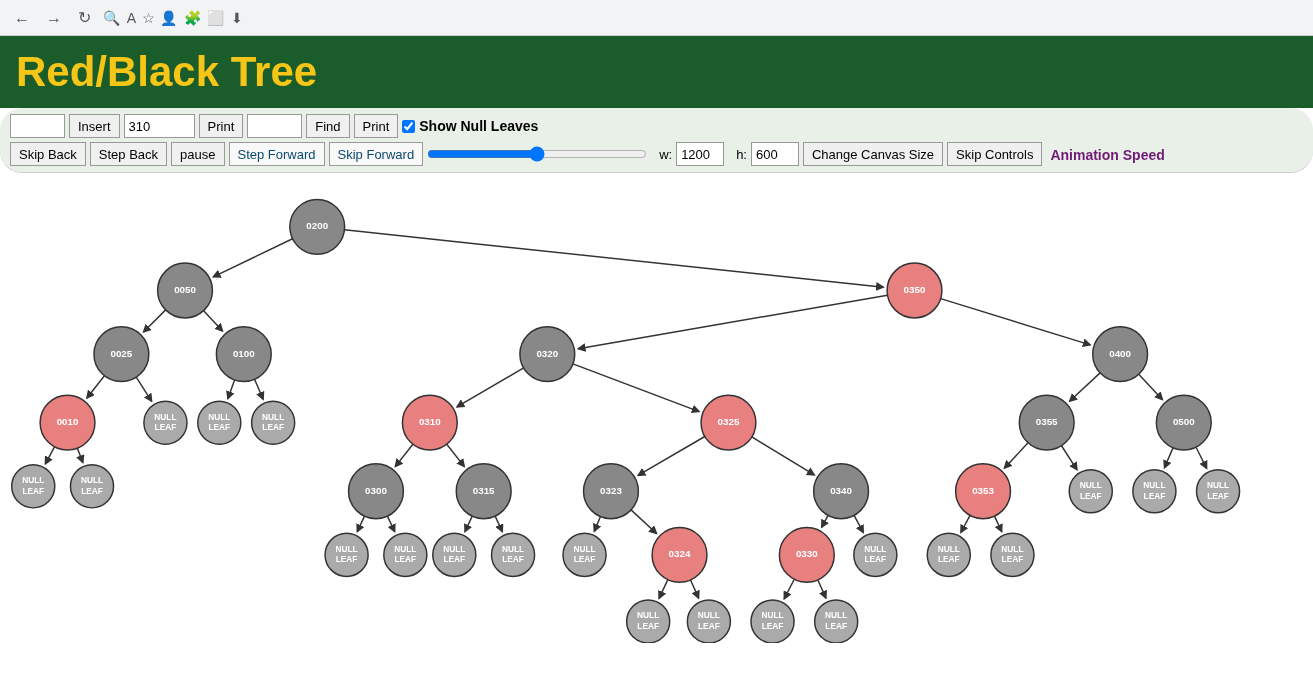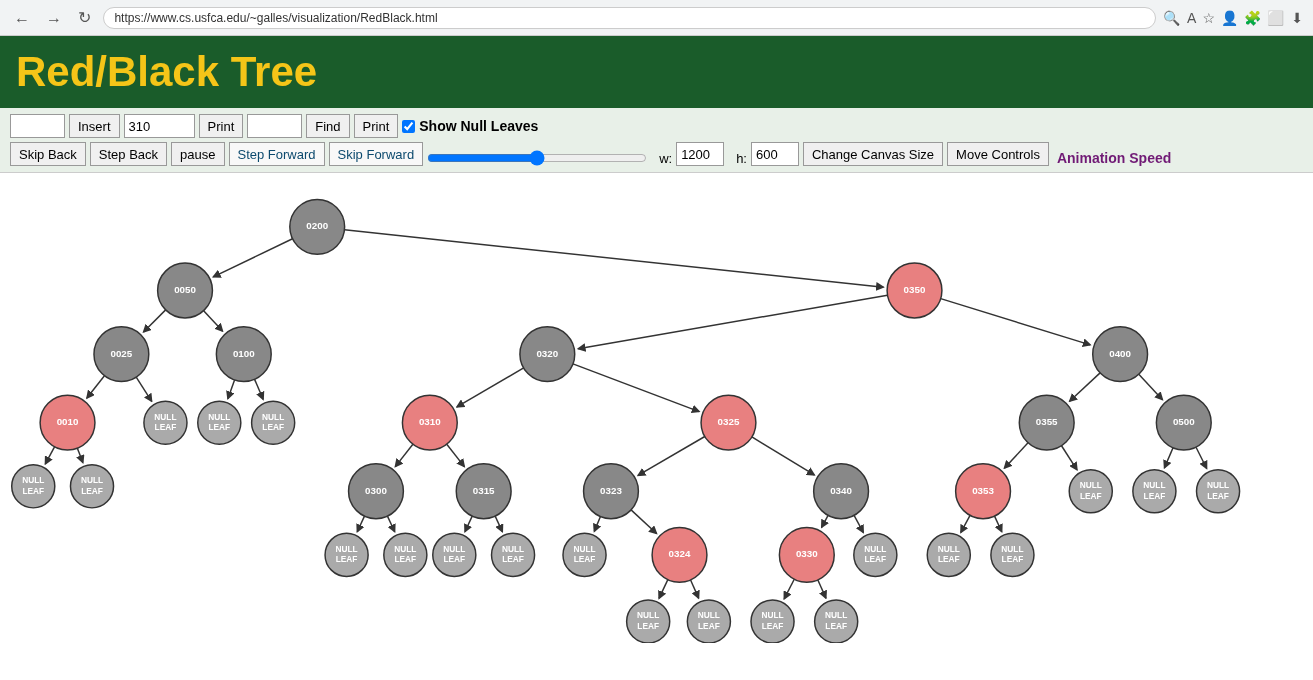--- a/index.html
+++ b/index.html
@@ -49,30 +49,31 @@
       color: #f5c518;
       font-size: 42px;
       font-weight: bold;
     }
 
     
     .controls-bar {
       background: #e8f0e8;
       padding: 6px 10px;
       border-bottom: 1px solid #ccc;
+      border-radius: 22px;
     }
     .controls-row1 {
       display: flex;
       align-items: center;
       gap: 4px;
       margin-bottom: 4px;
     }
     .controls-row2 {
       display: flex;
-      align-items: flex-end;
+      align-items: center;
       gap: 4px;
     }
     .ctrl-input {
       border: 1px solid #999;
       padding: 2px 4px;
       font-size: 13px;
       height: 24px;
     }
     .ctrl-btn {
       border: 1px solid #999;
@@ -158,21 +159,20 @@
       marker-end: url(#arrow);
     }
   </style>
 </head>
 <body>
 
 <div class="browser-chrome">
   <button class="nav-btn">←</button>
   <button class="nav-btn">→</button>
   <button class="nav-btn">↻</button>
-  <input class="url-bar" type="text" value="https://www.cs.usfca.edu/~galles/visualization/RedBlack.html" style="">
   <div class="browser-icons">
     <span>🔍</span>
     <span>A</span>
     <span>☆</span>
     <span>👤</span>
     <span>🧩</span>
     <span>⬜</span>
     <span>⬇</span>
   </div>
 </div>
@@ -200,21 +200,21 @@
     <button class="ctrl-btn">Step Back</button>
     <button class="ctrl-btn">pause</button>
     <button class="ctrl-btn" disabled="">Step Forward</button>
     <button class="ctrl-btn" disabled="">Skip Forward</button>
     <input type="range" class="speed-slider" min="0" max="100" value="50" style="">
     <span class="canvas-size-label">w:</span>
     <input class="canvas-input" type="text" value="1200" style="">
     <span class="canvas-size-label">h:</span>
     <input class="canvas-input" type="text" value="600" style="">
     <button class="ctrl-btn">Change Canvas Size</button>
-    <button class="ctrl-btn">Move Controls</button>
+    <button class="ctrl-btn">Skip Controls</button>
     <div style="display:flex;flex-direction:column;align-items:center;margin-left:4px;">
       <span class="animation-label">Animation Speed</span>
     </div>
   </div>
 </div>
 
 <div class="tree-canvas">
   <svg class="tree-svg" viewBox="0 0 1313 480" preserveAspectRatio="xMidYMid meet">
     <defs>
       <marker id="arrow" markerWidth="6" markerHeight="6" refX="5" refY="3" orient="auto">

